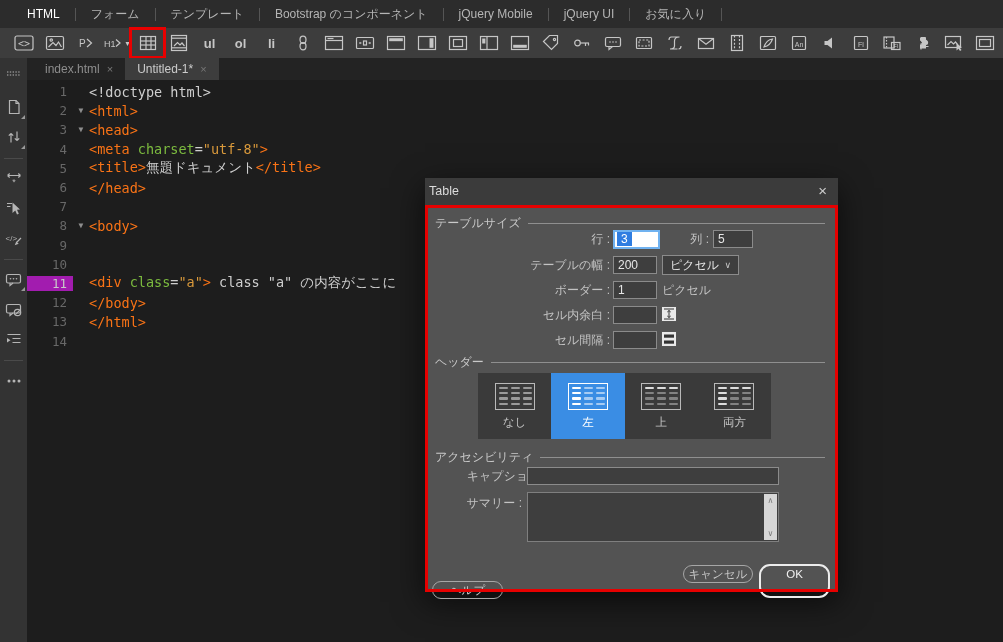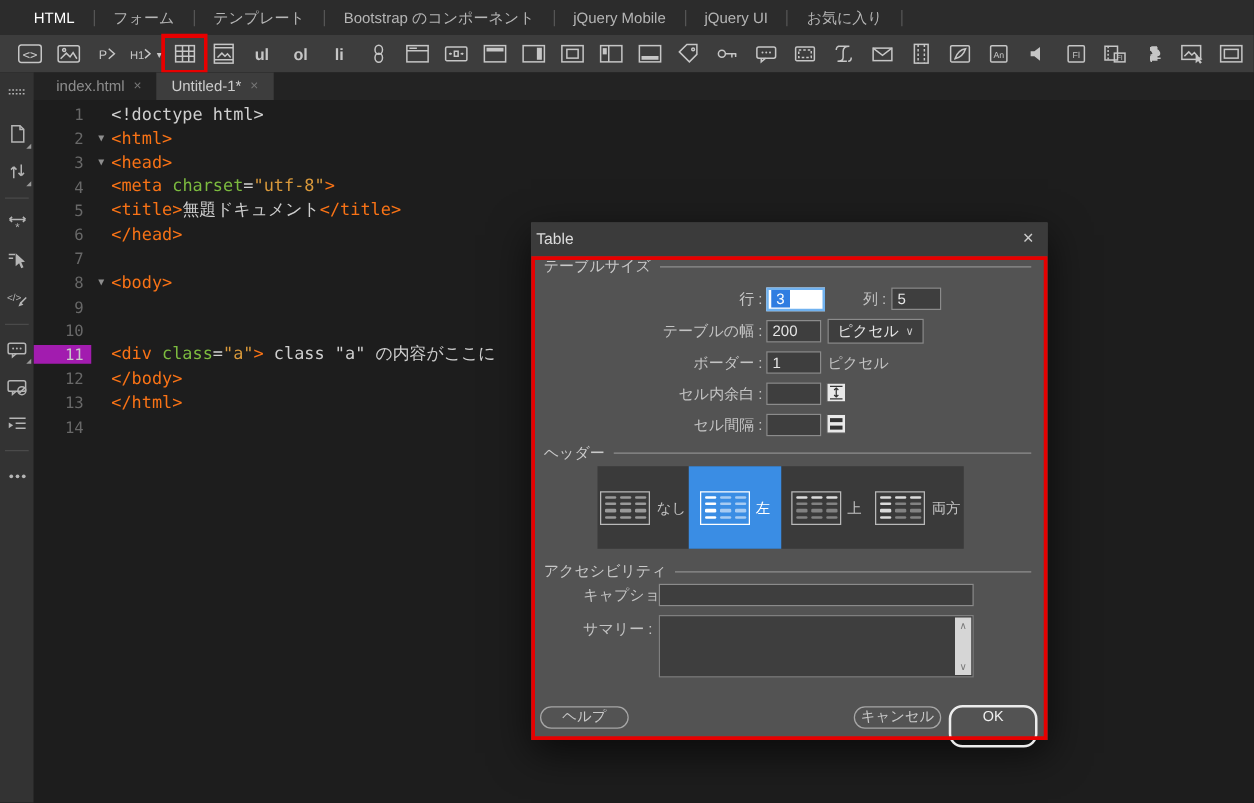--- a/index.html
+++ b/index.html
@@ -52,41 +52,41 @@
   
   .dlg { position:absolute; left:425px; top:178px; width:413px; height:414px; background:#535353;
          box-shadow:0 10px 30px rgba(0,0,0,.65); font-size:12px; color:#c9c9c9; }
   .dlg-title { height:27px; background:#3b3b3b; color:#dcdcdc; line-height:27px; padding-left:4px; font-size:12.5px; }
   .dlg-x { position:absolute; right:11px; top:0; height:27px; line-height:26px; color:#cccccc; font-size:15px; }
   .dlg-body { position:relative; height:387px; }
   .red-frame { position:absolute; inset:0; border:3px solid #e60000; pointer-events:none; z-index:6; }
 
   .grp { position:absolute; left:10px; right:13px; display:flex; align-items:center; gap:7px; color:#c9c9c9; }
   .grp::after { content:""; flex:1; height:1px; background:#8f8f8f; }
-  .g1 { top:0; } .g2 { top:149px; } .g3 { top:244px; }
+  .g1 { top:10px; } .g2 { top:149px; } .g3 { top:244px; }
 
   .flabel { position:absolute; text-align:right; color:#c3c3c3; height:18px; line-height:18px; }
   .din { position:absolute; background:#3e3e3e; border:1px solid #8b8b8b; color:#e6e6e6;
          height:18px; font-size:12px; line-height:16px; padding:0 4px; }
   .unit { position:absolute; color:#c3c3c3; height:18px; line-height:18px; }
 
   .rowsin { position:absolute; left:188px; top:25px; width:47px; height:19px; background:#ffffff;
             border:2px solid #70b2f0; line-height:15px; padding-left:2px; color:#111; }
   .rowsin .sel { background:#2f7de1; color:#fff; padding:0 4px; }
 
   .dsel { position:absolute; left:237px; top:50px; width:77px; height:20px; background:#3e3e3e;
           border:1px solid #8b8b8b; color:#e6e6e6; display:flex; align-items:center;
           justify-content:space-between; padding:0 7px; }
   .dsel .chev { color:#c9c9c9; font-size:9px; }
 
   .mini { position:absolute; width:16px; height:16px; }
   .mini svg { width:16px; height:16px; }
 
   .hstrip { position:absolute; left:53px; top:168px; width:293px; height:66px; background:#3a3a3a; display:flex; }
-  .hopt { width:73.25px; display:flex; flex-direction:row; align-items:center; justify-content:center; gap:5px; }
+  .hopt { width:73.25px; display:flex; flex-direction:column; align-items:center; justify-content:center; gap:5px; }
   .hopt.sel { background:#3a8de4; }
   .hicon { width:40px; height:27px; border:1px solid #b9b9b9; display:grid;
            grid-template-columns:repeat(3,9px); gap:2.5px 3px; padding:3px 3px; background:transparent; }
   .hopt.sel .hicon { border-color:#ffffff; }
   .hicon i { width:9px; height:2.6px; border-radius:1px; background:#9a9a9a; }
   .hicon i.b { background:#dcdcdc; } .hicon i.d { background:#828282; }
   .hopt.sel .hicon i.b { background:#ffffff; } .hopt.sel .hicon i.d { background:rgba(255,255,255,.55); }
   .hlabel { font-size:11.5px; color:#c2c2c2; }
   .hopt.sel .hlabel { color:#ffffff; }
 
@@ -588,18 +588,18 @@
 
       <div class="flabel" style="left:10px;top:289px;width:87px;">サマリー :</div>
       <div class="txtarea">
         <span></span>
         <div class="sbar">
           <span>∧</span>
           <span>∨</span>
         </div>
       </div>
 
-      <div class="pill" style="left:7px;top:360px;width:71px;">ヘルプ</div>
+      <div class="pill" style="left:7px;top:376px;width:71px;">ヘルプ</div>
       <div class="pill" style="left:258px;top:360px;width:70px;">キャンセル</div>
       <div class="pill ok" style="left:334px;top:359px;width:71px;">OK</div>
     </div>
   </div>
 </div>
 
 </body></html>

